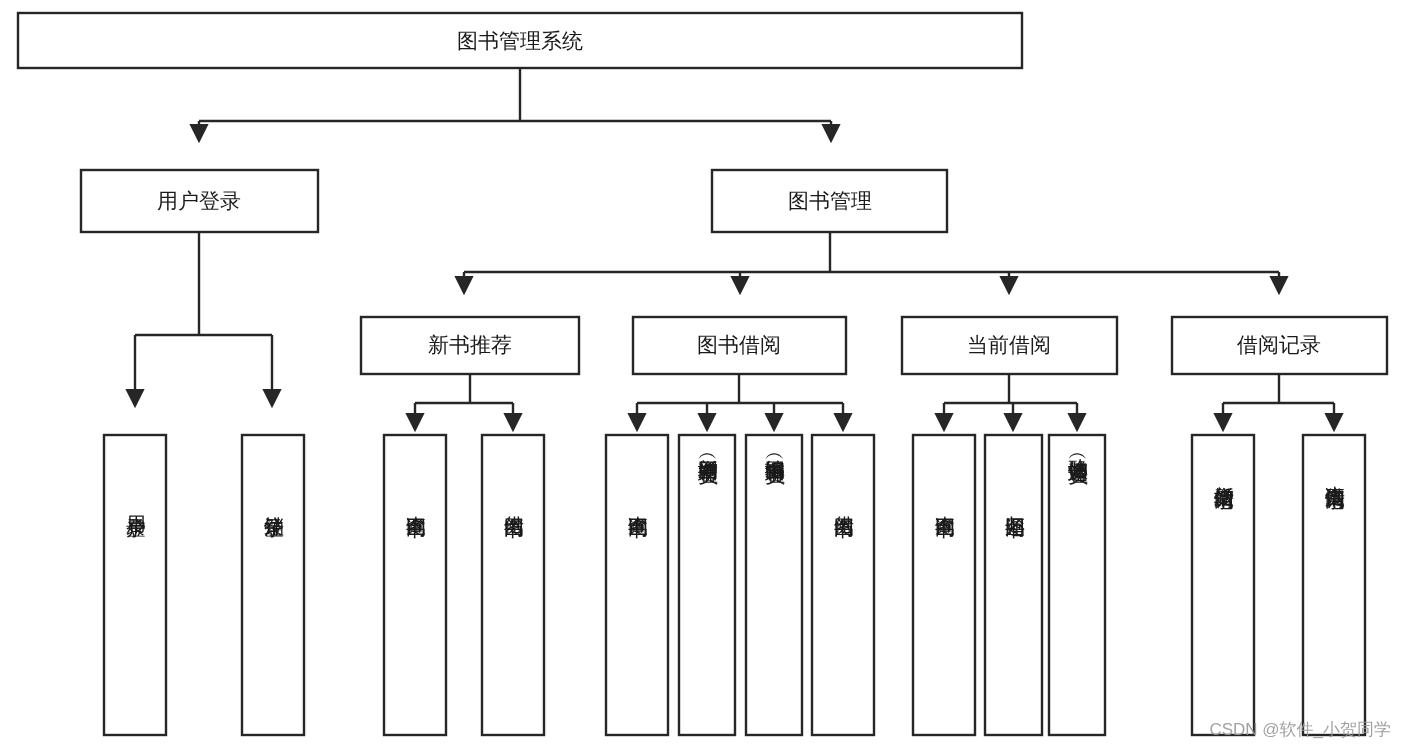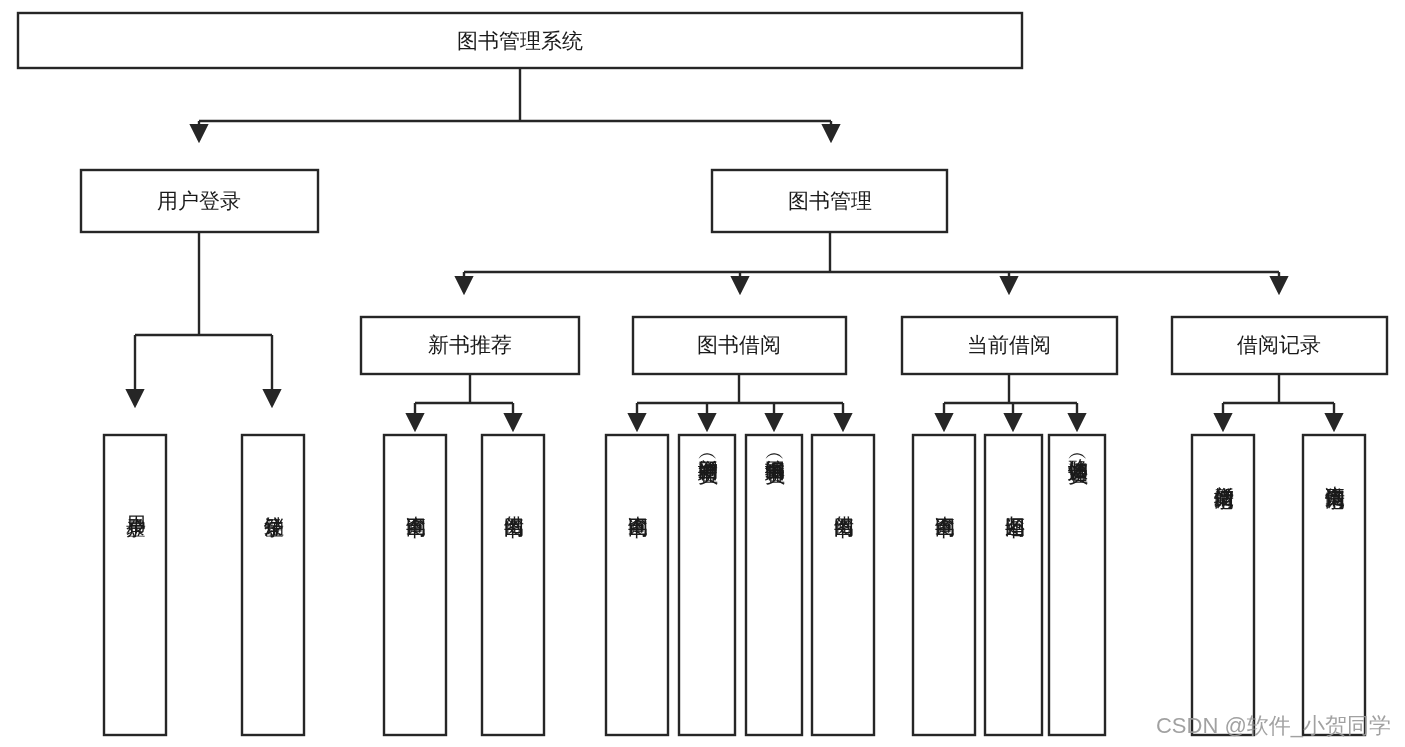--- a/index.html
+++ b/index.html
@@ -62,21 +62,21 @@
     letter-spacing: 1px;
     white-space: nowrap;
     pointer-events: none;
     text-align: start;
   }
   .watermark {
     position: absolute;
     right: 14px;
     bottom: 6px;
     font-family: "Liberation Sans", "DejaVu Sans", sans-serif;
-    font-size: 22px;
+    font-size: 17px;
     color: #9a9a9a;
     opacity: 0.92;
     white-space: nowrap;
   }
 </style>
 </head>
 <body>
 
 <div id="diagram-root">
 

